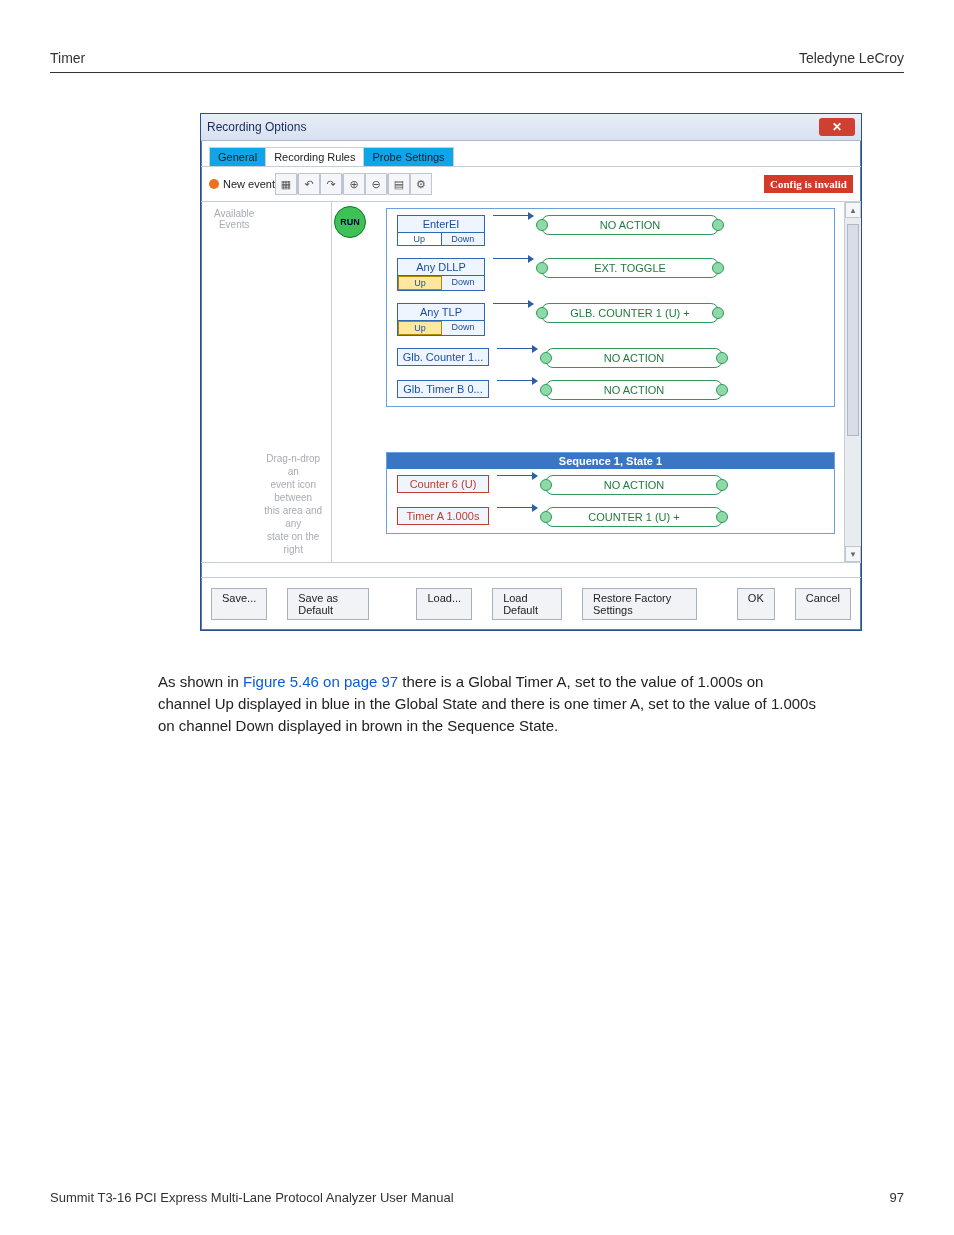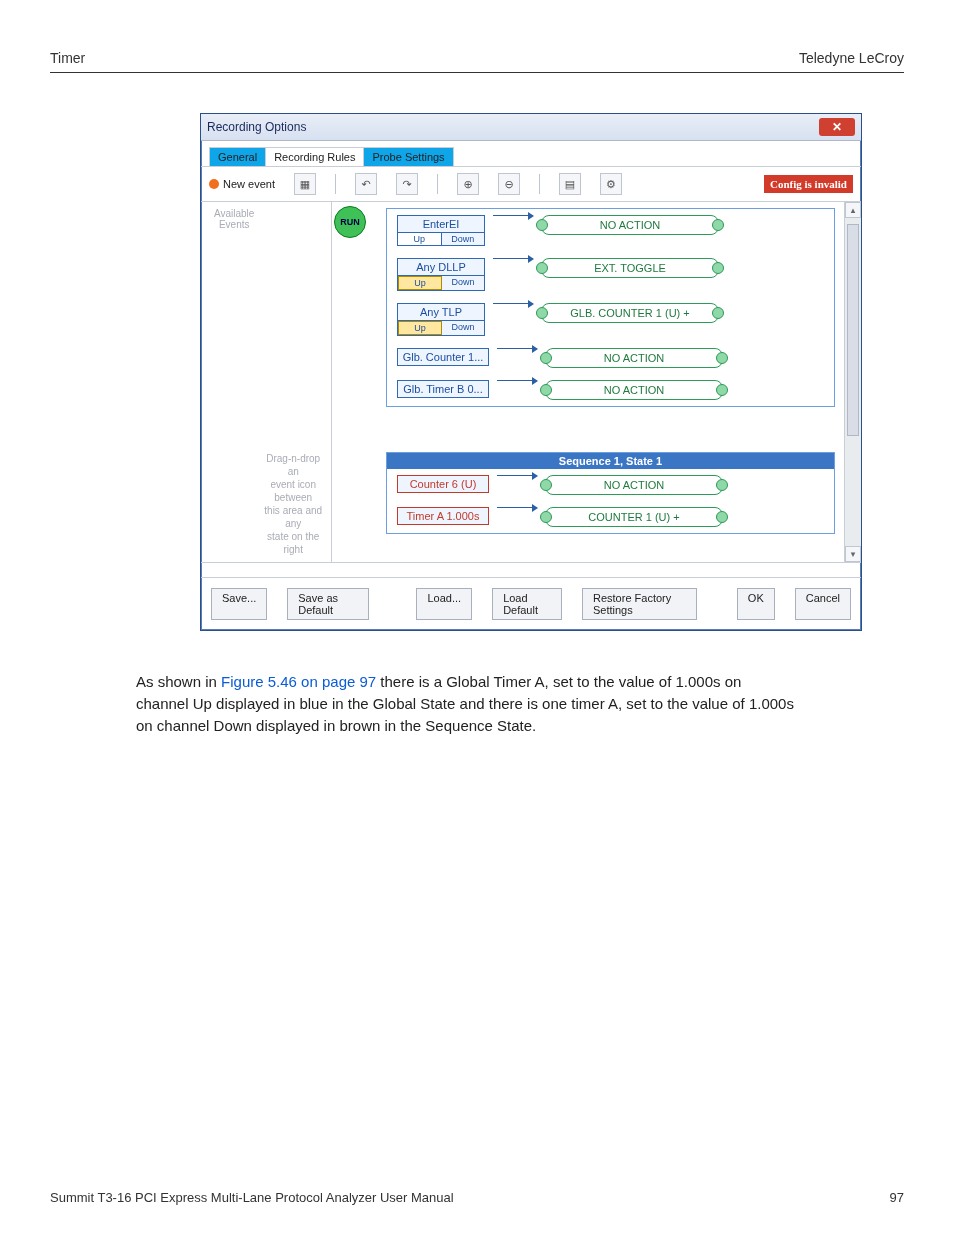--- a/index.html
+++ b/index.html
@@ -55,21 +55,21 @@
     width: 36px; height: 18px; background:#d04030; border-radius:3px;
     display:flex; align-items:center; justify-content:center; color:#fff; font-weight:bold; font-size:12px;
   }
   .tabs {
     display:flex; gap:0; padding: 6px 8px 0 8px; font-size:11px;
     border-bottom:1px solid #c8cdd6;
   }
   .tab { padding:3px 8px; border:1px solid #c8cdd6; border-bottom:none; background:#0ea5e9; margin-right:-1px;}
   .tab.active { background:#fff; }
   .toolbar {
-    display:flex; align-items:center; gap:19px; padding:6px 8px;
+    display:flex; align-items:center; gap:0; padding:6px 8px;
     font-size:11px;
   }
   .toolbar .newev { display:flex; gap:4px; align-items:center; }
   .toolbar .dot { width:10px;height:10px;background:#f07020;border-radius:50%; }
   .tb-btn { width:20px;height:20px; border:1px solid #c0c6d0; background:#f5f6f9; display:flex;align-items:center;justify-content:center; font-size:11px; color:#555;}
   .sep { width:1px; height:20px; background:#c0c6d0; }
   .config-invalid {
     margin-left:auto; background:#d23a2a; color:#fff; font-size:11px; font-weight:bold;
     padding:3px 6px;
     font-family:Liberation Serif, serif;
@@ -132,21 +132,21 @@
   .scroll .a { position:absolute; left:0; right:0; height:14px; background:#f5f6f9; border:1px solid #c0c6d0; display:flex;align-items:center;justify-content:center; font-size:9px; color:#666;}
   .scroll .a.up{top:0;} .scroll .a.dn{bottom:0;}
   .scroll .thumb{ position:absolute; left:2px; right:2px; top:22px; height:210px; background:#d8dde6; border:1px solid #b0b8c8;}
 
   .dlg-foot {
     display:flex; gap:20px; padding:10px 10px; border-top:1px solid #c8cdd6; font-size:11px;
   }
   .btn { border:1px solid #a9b0bd; background:#f1f3f6; padding:3px 10px; }
   .dlg-foot .spacer { flex:1; }
 
-  .body-text { margin: 40px 0 0 86px; width:660px; font-size:15px; line-height:1.45; }
+  .body-text { margin: 40px 0 0 108px; width:660px; font-size:15px; line-height:1.45; }
   .body-text .link { color:#0b5cd6; }
 
 </style>
 </head>
 <body>
 
 <div class="page">
   <div class="header">
     <span>Timer</span>
     <span>Teledyne LeCroy</span>

